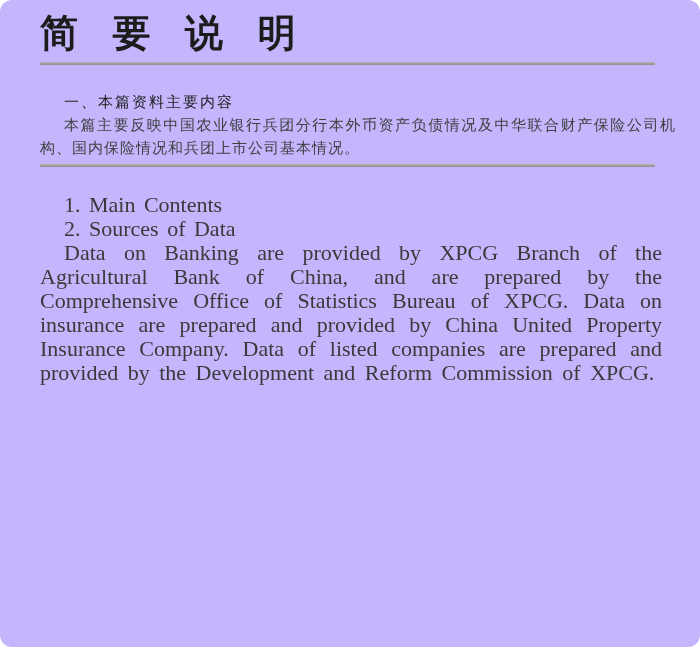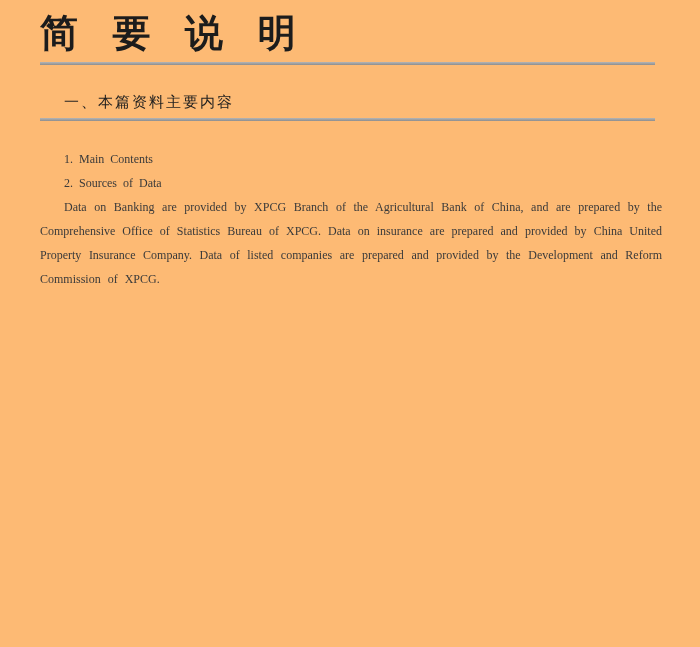--- a/index.html
+++ b/index.html
@@ -4,23 +4,24 @@
 <style>
   html, body {
     margin: 0;
     padding: 0;
     background: #ffffff;
   }
   .page {
     position: relative;
     width: 700px;
     height: 647px;
-    background: #fdba74;
+    background: #c4b5fd;
     overflow: hidden;
     font-family: "Liberation Sans", sans-serif;
+    border-radius: 12px;
   }
   
   .zh-title {
     margin: 14px 0 0 40px;
     font-size: 38px;
     line-height: 1.0;
     font-weight: 900;
     letter-spacing: 12px;
     color: #1c1c1c;
     font-family: "Liberation Sans", sans-serif;
@@ -61,21 +62,21 @@
     line-height: 34px;
     font-weight: bold;
     letter-spacing: 2px;
     word-spacing: 9px;
     color: #2b2b2b;
     font-family: "Liberation Serif", serif;
   }
   .en-block {
     margin: 26px 30px 0 40px;
     width: 622px;
-    font-size: 12px;
+    font-size: 22px;
     line-height: 24px;
     color: #3a3a3a;
     font-family: "Liberation Serif", serif;
   }
   .en-heading {
     text-indent: 24px;
     word-spacing: 3px;
   }
   .en-para {
     text-align: justify;
@@ -88,20 +89,21 @@
 
 <div class="page">
 
   <h1 class="zh-title">简 要 说 明</h1>
 
   <div class="rule rule-top"></div>
 
   <div class="zh-block">
 
     <div class="zh-heading">一、本篇资料主要内容</div>
+    <div class="zh-para">本篇主要反映中国农业银行兵团分行本外币资产负债情况及中华联合财产保险公司机构、国内保险情况和兵团上市公司基本情况。</div>
 
 
   </div>
 
 
   <div class="rule rule-en"></div>
 
   <div class="en-block">
 
     <div class="en-heading">1. Main Contents</div>

